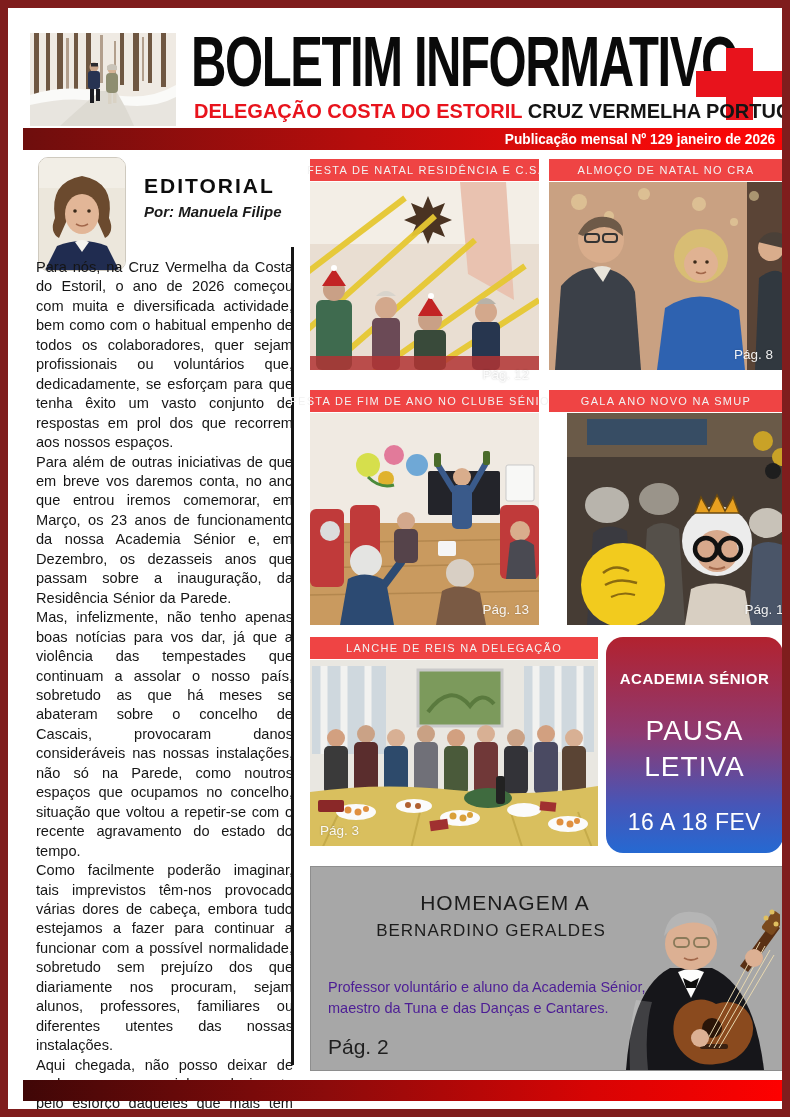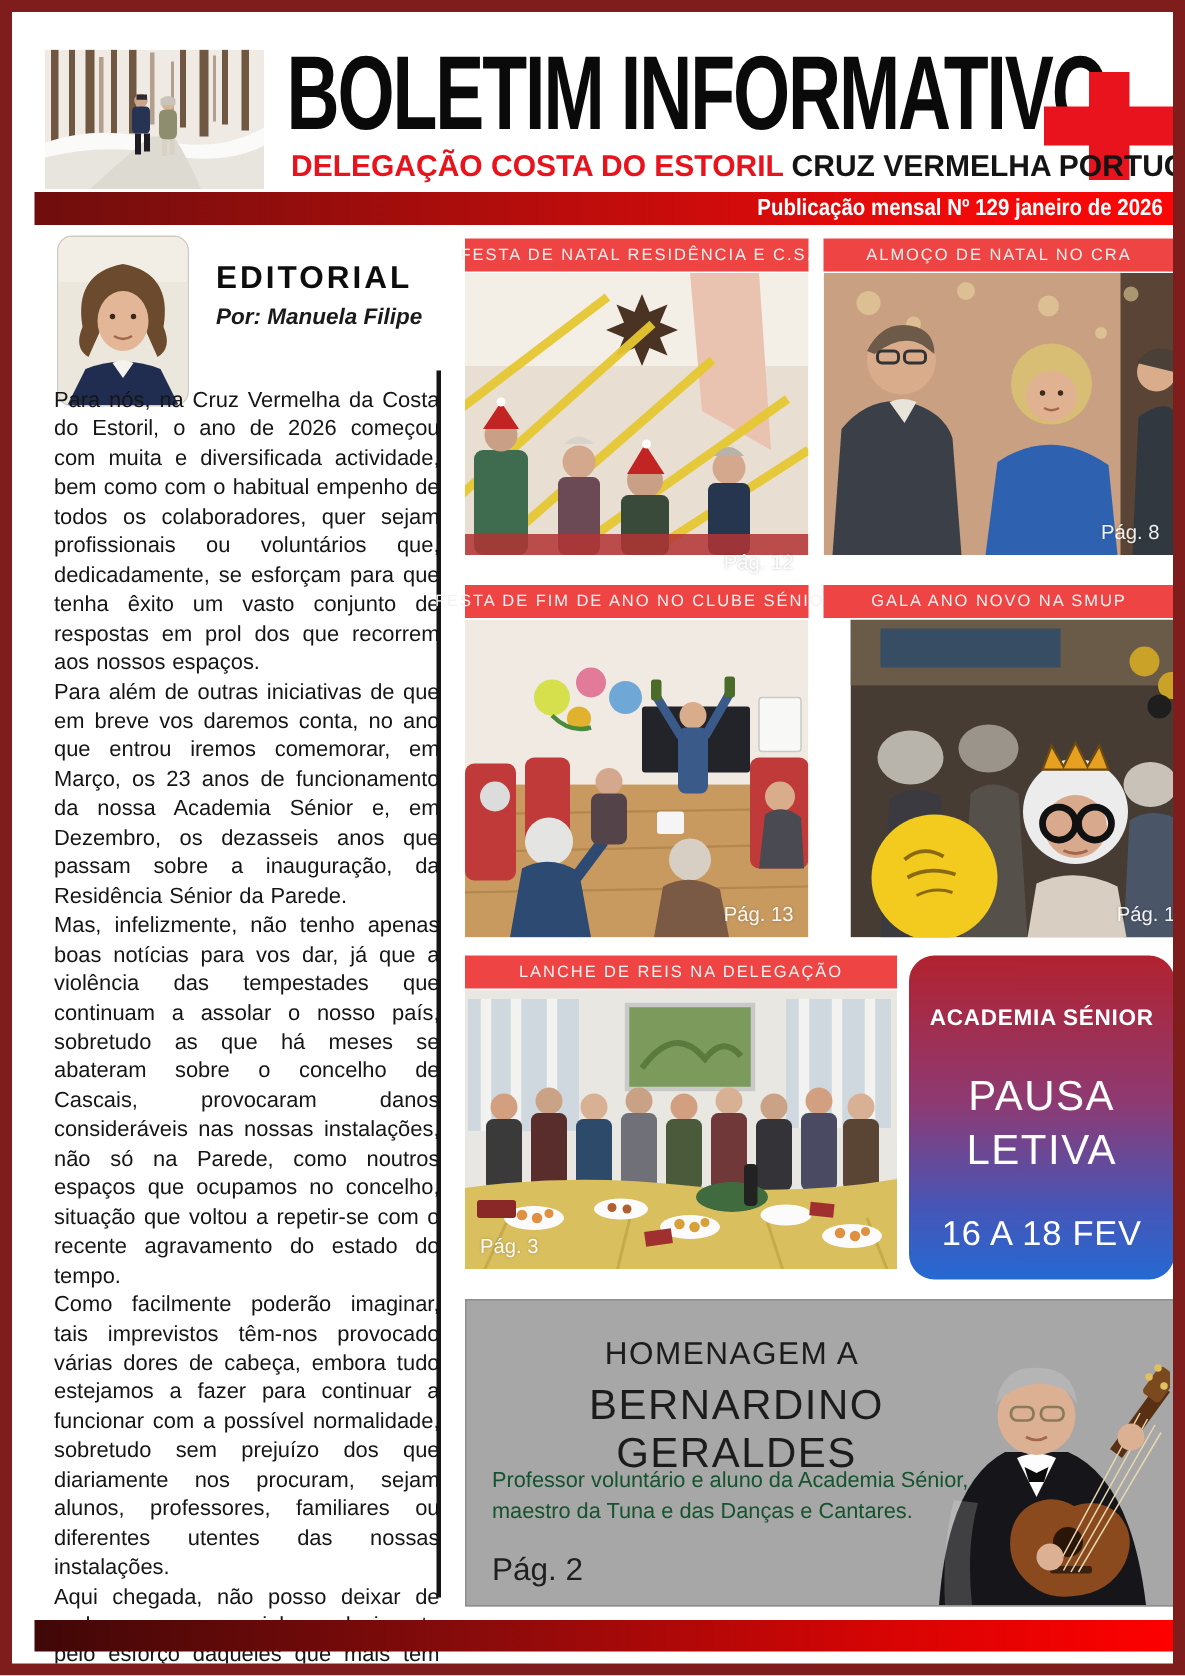--- a/index.html
+++ b/index.html
@@ -54,23 +54,23 @@
   }
   .ac-title{position:absolute;top:33px;width:100%;font-size:15px;font-weight:bold;letter-spacing:0.5px;}
   .ac-l1{position:absolute;top:78px;width:100%;font-size:28px;letter-spacing:1px;}
   .ac-l2{position:absolute;top:114px;width:100%;font-size:28px;letter-spacing:1px;}
   .ac-dates{position:absolute;top:172px;width:100%;font-size:23px;letter-spacing:0.5px;}
   
   .homenagem{
     position:absolute;left:302px;top:858px;width:473px;height:205px;
     background:#a7a7a7;border:1px solid #8e8e8e;box-sizing:border-box;
   }
-  .hm-t1{position:absolute;left:22px;top:24px;width:310px;text-align:center;font-size:21px;color:#1c1c1c;letter-spacing:1px;}
-  .hm-t2{position:absolute;left:25px;top:54px;width:310px;text-align:center;font-size:28px;color:#1c1c1c;letter-spacing:1px;}
-  .hm-body{position:absolute;left:17px;top:110px;width:335px;font-size:14.5px;line-height:1.45;color:#14532d;}
+  .hm-t1{position:absolute;left:39px;top:24px;width:310px;text-align:center;font-size:21px;color:#1c1c1c;letter-spacing:1px;}
+  .hm-t2{position:absolute;left:25px;top:54px;width:310px;text-align:center;font-size:17px;color:#1c1c1c;letter-spacing:1px;}
+  .hm-body{position:absolute;left:17px;top:110px;width:335px;font-size:14.5px;line-height:1.45;color:#4c1d95;}
   .hm-pag{position:absolute;left:17px;top:168px;font-size:21px;color:#1f1f1f;}
   .hm-photo{position:absolute;right:2px;bottom:0;width:172px;height:200px;}
   
   .botbar{
     position:absolute;left:15px;top:1072px;width:760px;height:21px;
     background:linear-gradient(to right,#400707,#8c0b0b 40%,#d80404 75%,#fe0000);
   }
 </style>
 </head>
 <body>

